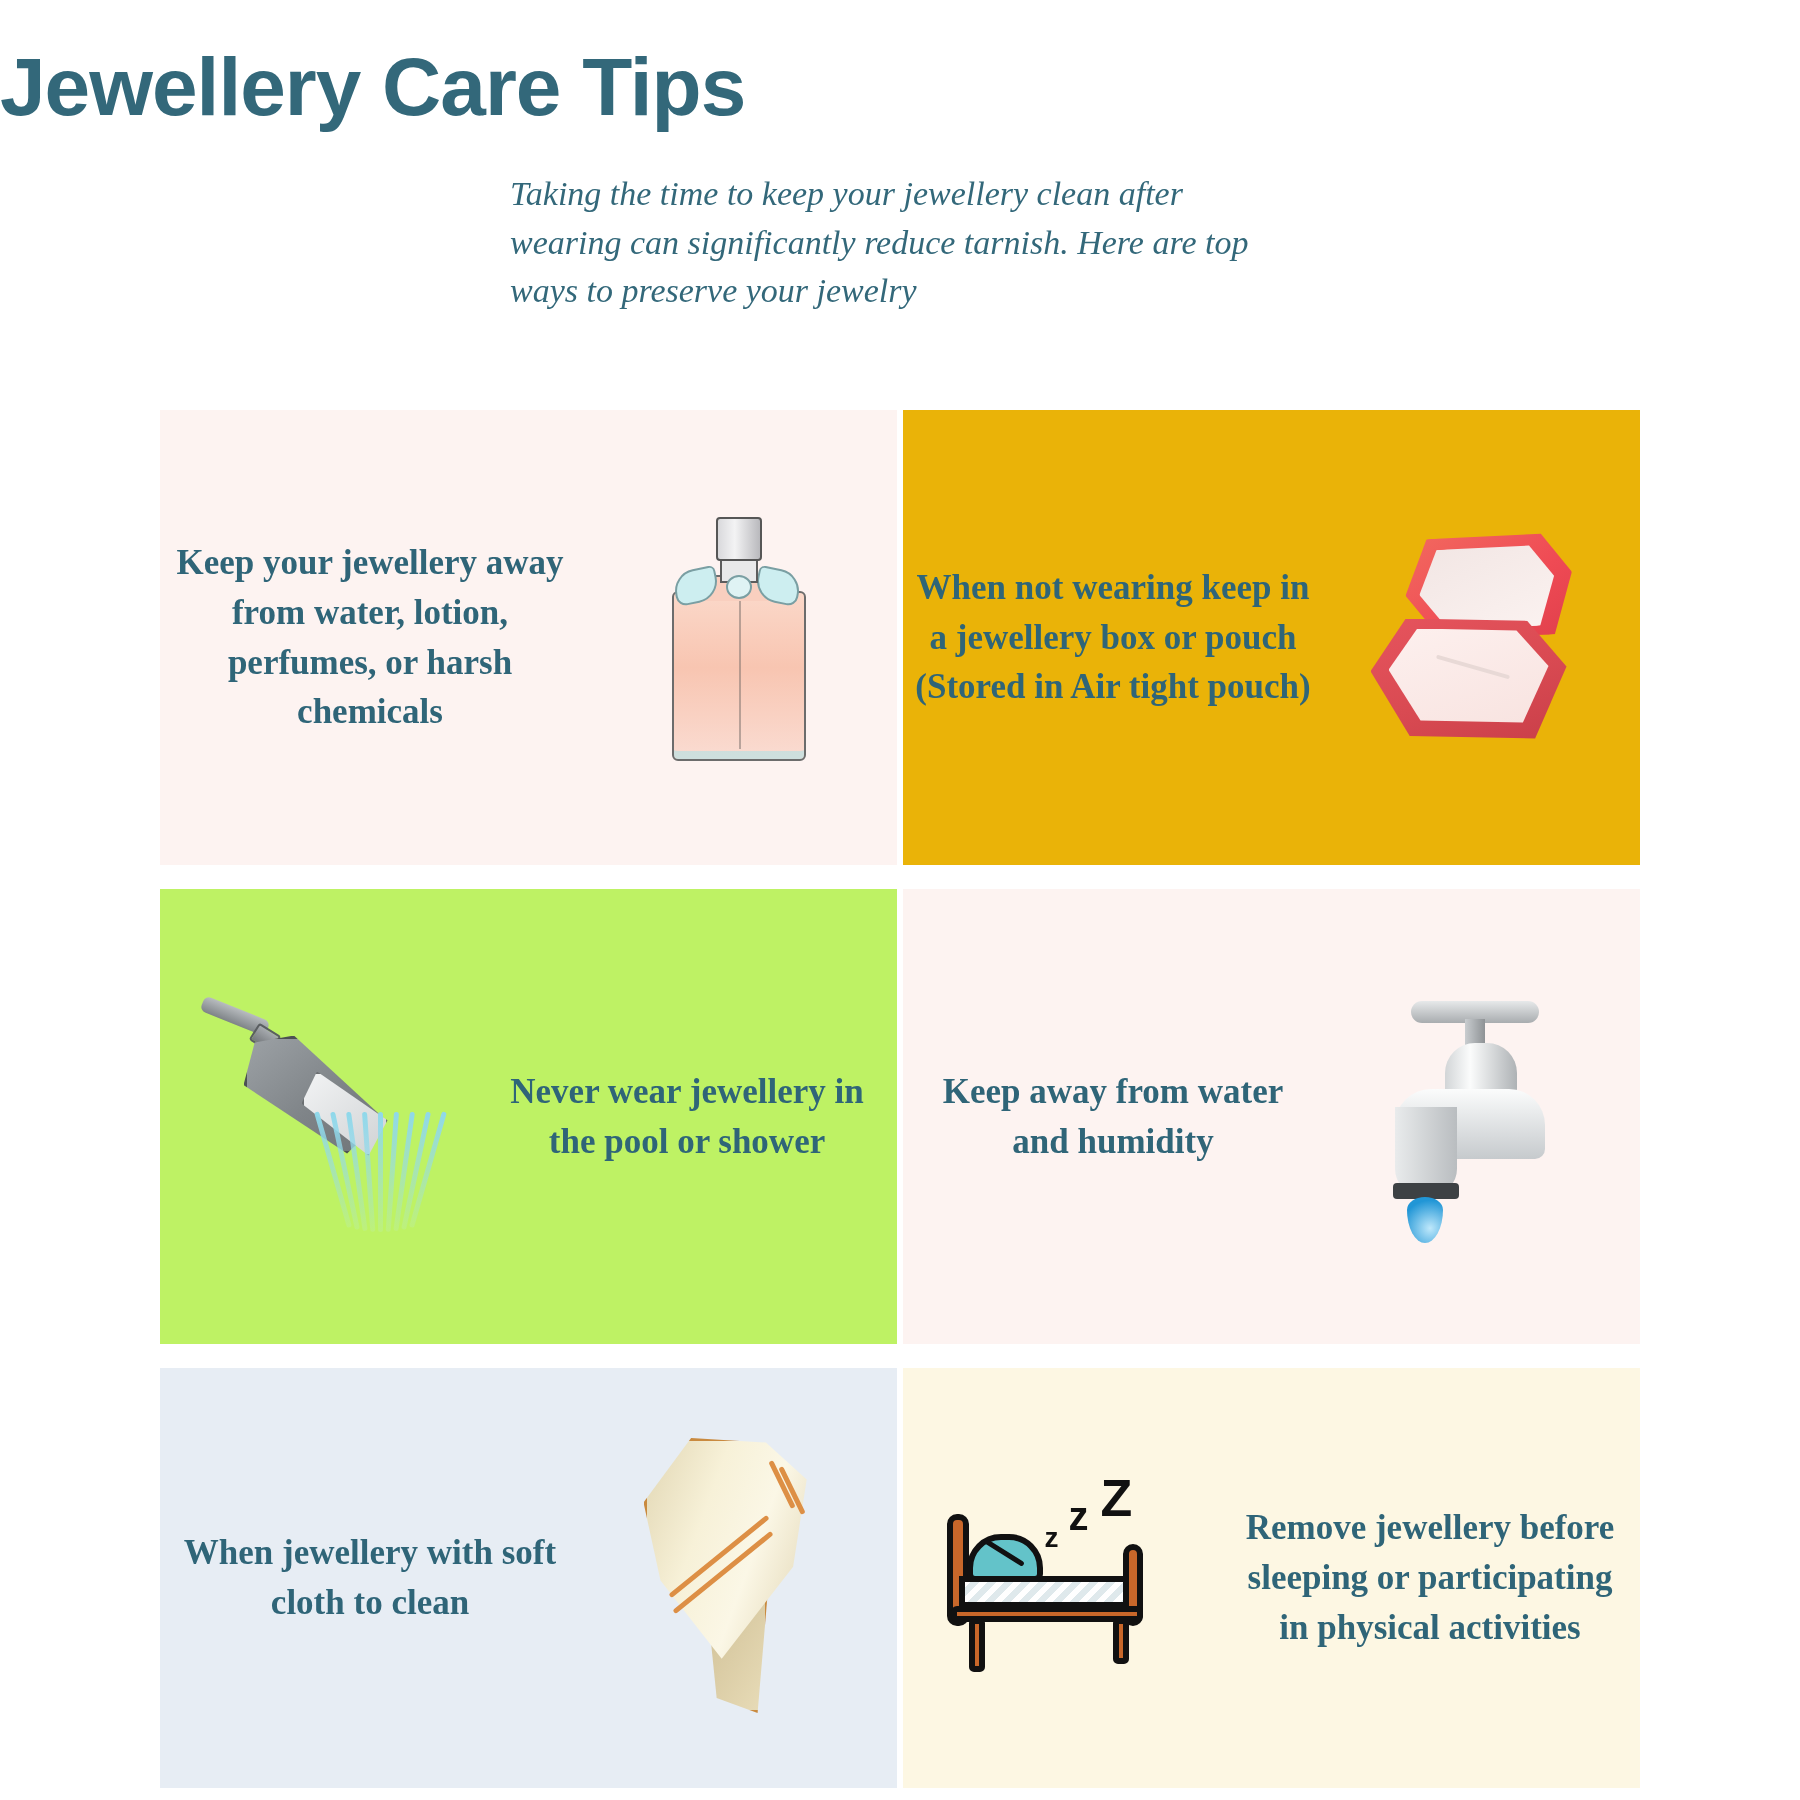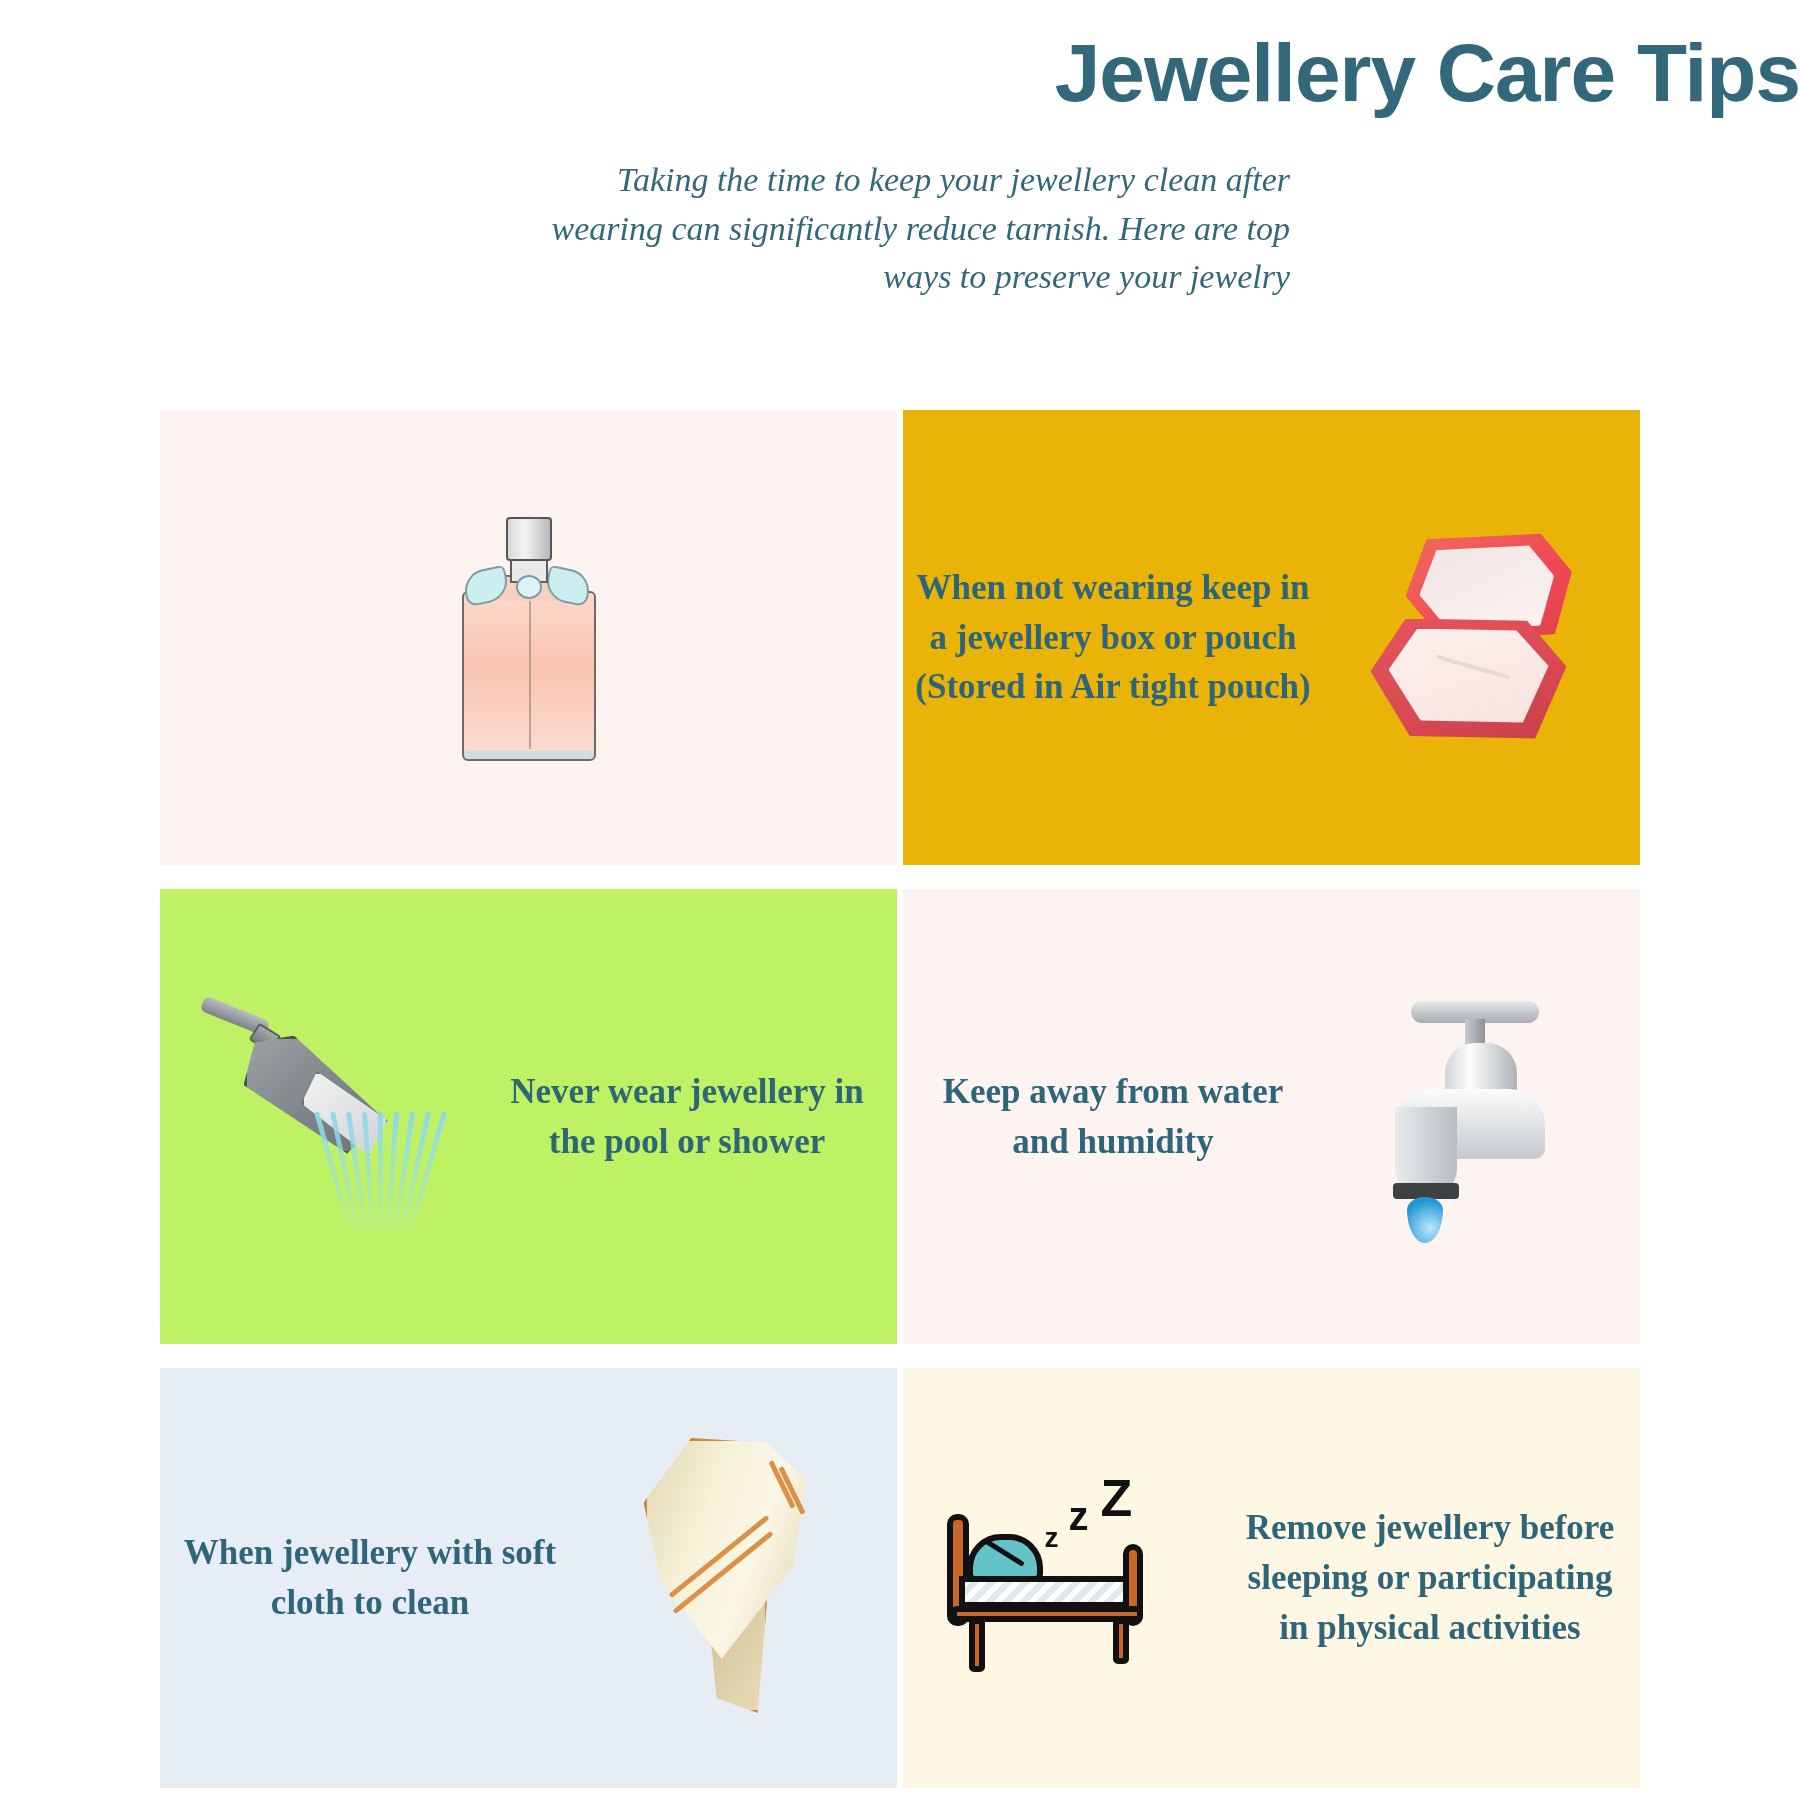--- a/index.html
+++ b/index.html
@@ -5,21 +5,21 @@
   * { margin:0; padding:0; box-sizing:border-box; }
   html, body { width:1800px; height:1800px; }
   body {
     background:#ffffff;
     font-family:"Liberation Serif", serif;
     overflow:hidden;
   }
   .page { position:relative; width:1800px; height:1800px; }
 
   
-  .header { padding-top:24px; text-align:right; }
+  .header { padding-top:38px; text-align:left; }
   .title {
     font-family:"Liberation Sans", sans-serif;
     font-weight:bold;
     font-size:82px;
     letter-spacing:-1px;
     color:#33687a;
     line-height:1.2;
   }
   .subtitle {
     margin:34px auto 11px;
@@ -276,20 +276,21 @@
 <div class="page">
 
   <div class="header">
     <div class="title">Jewellery Care Tips</div>
     <div class="subtitle">Taking the time to keep your jewellery clean after wearing can significantly reduce tarnish. Here are top ways to preserve your jewelry</div>
   </div>
 
   <div class="grid">
 
     <div class="card" style="background:#fdf3f1">
+      <div class="card-text">Keep your jewellery away from water, lotion, perfumes, or harsh chemicals</div>
       <div class="card-art">
         <div class="art-box perfume">
           <div class="pf-body"></div>
           <div class="pf-shoulder"></div>
           <div class="pf-bow-l"></div>
           <div class="pf-bow-r"></div>
           <div class="pf-neck"></div>
           <div class="pf-knot"></div>
           <div class="pf-cap"></div>
         </div>

